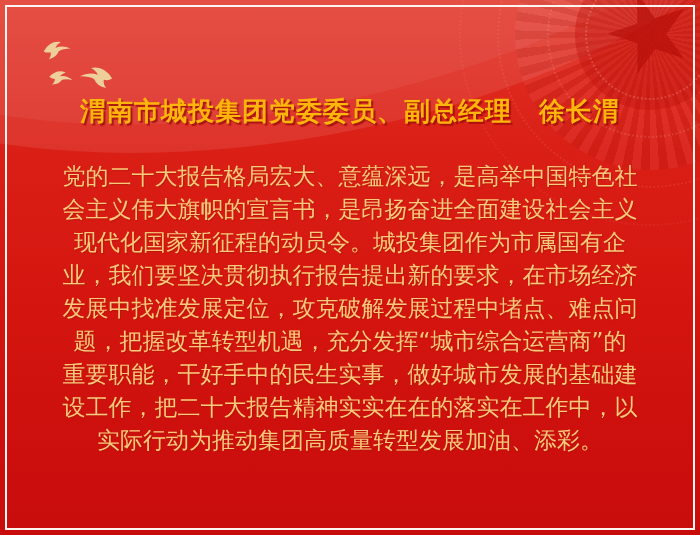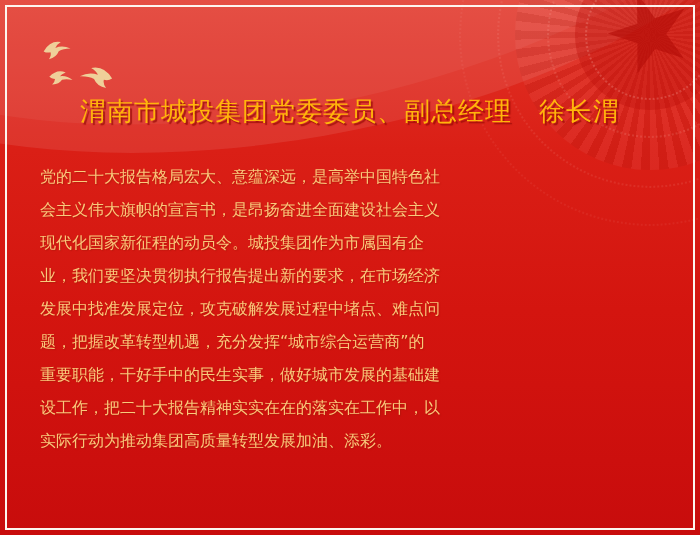--- a/index.html
+++ b/index.html
@@ -44,28 +44,28 @@
   }
   
   .doves{position:absolute;left:38px;top:36px;width:90px;height:70px;z-index:2;}
   .dove{position:absolute;fill:var(--dove,#f0d79e);opacity:0.95;}
   .dove1{left:4px;top:2px;width:30px;transform:rotate(-6deg);}
   .dove2{left:10px;top:32px;width:26px;transform:rotate(8deg);}
   .dove3{left:40px;top:27px;width:36px;transform:rotate(4deg) scaleX(-1);}
   
   .title{
     position:absolute;top:94px;left:0;right:0;z-index:3;
-    text-align:center;font-size:26px;font-weight:normal;letter-spacing:1px;
+    text-align:center;font-size:26px;font-weight:bold;letter-spacing:1px;
     color:var(--title,#ffb60a);
     text-shadow:2px 2px 1px rgba(150,10,5,0.75);
   }
   
   .speech{
     position:absolute;top:160px;left:40px;right:40px;z-index:3;
-    font-size:16px;line-height:33px;letter-spacing:0;
+    text-align:center;font-size:23px;line-height:33px;letter-spacing:0;
     color:var(--body,#f9c97b);white-space:pre-line;
     text-shadow:1px 1px 1px rgba(170,25,12,0.6);
   }
 </style>
 </head>
 <body>
 
 <div class="poster">
 
   <div class="swoosh"></div>

